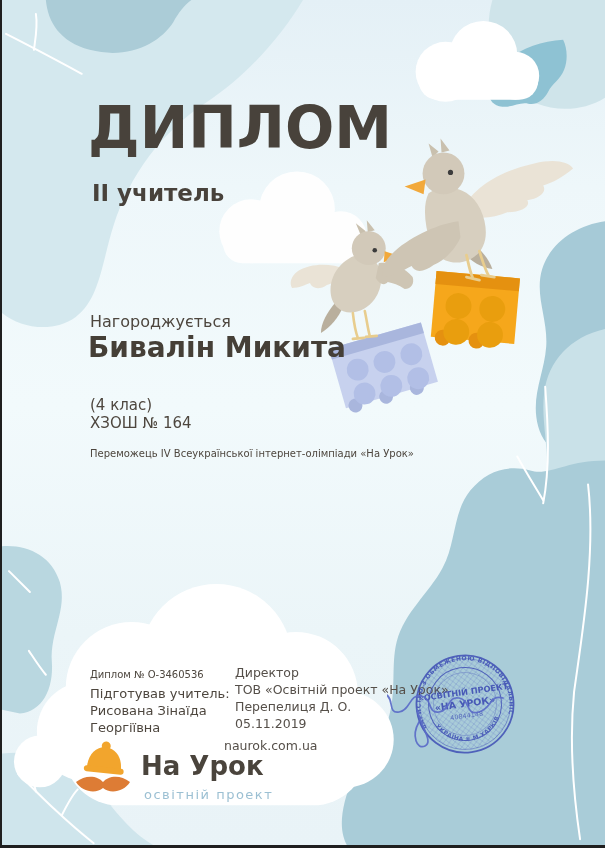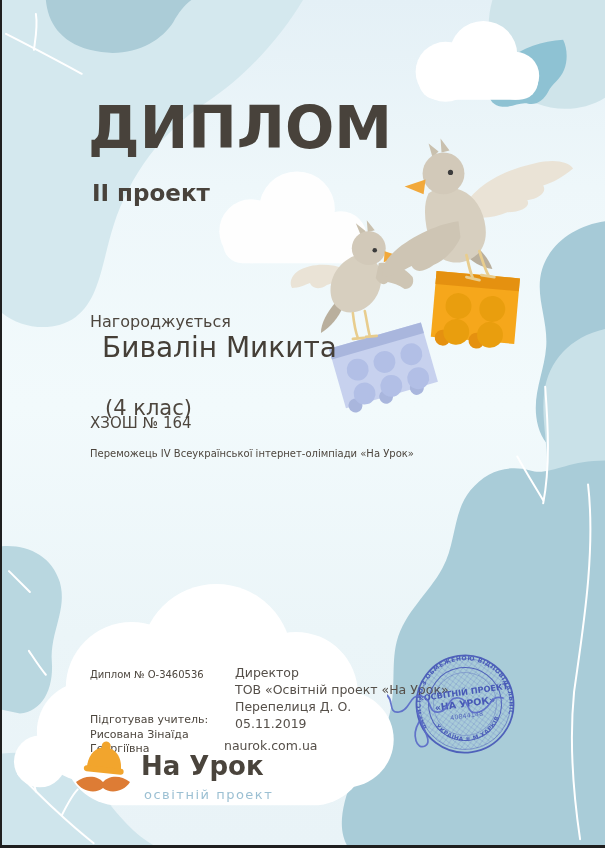--- a/index.html
+++ b/index.html
@@ -8,26 +8,26 @@
     font-family:"DejaVu Sans","Liberation Sans",sans-serif;
     background:linear-gradient(180deg,#e4f0f6 0%,#eef7fa 22%,#f2fafc 48%,#ebf5f8 75%,#e9f3f7 100%);
     border-left:2px solid #1f1f1f;border-bottom:3px solid #1f1f1f;
     box-sizing:border-box;
   }
   .decor{position:absolute;inset:0;z-index:1;}
   .txt{position:absolute;z-index:4;color:#4d463e;}
   .title{left:86px;top:94px;font-size:58px;font-weight:bold;color:#48423b;letter-spacing:0px;}
   .degree{left:90px;top:180px;font-size:23px;font-weight:bold;color:#48423b;}
   .intro{left:88px;top:312px;font-size:16px;}
-  .name{left:86px;top:331px;font-size:28px;font-weight:normal;color:#453f37;margin-left:14px;}
-  .grade{left:103px;top:396px;font-size:21px;}
+  .name{left:86px;top:331px;font-size:28px;font-weight:bold;color:#453f37;}
+  .grade{left:88px;top:396px;font-size:15px;}
   .school{left:88px;top:414px;font-size:15px;}
   .achv{left:88px;top:446px;font-size:10px;line-height:1.62;width:490px;}
   .f-left{left:88px;top:668px;font-size:10px;line-height:1.32;}
-  .f-teacher{left:88px;top:713px;font-size:11px;line-height:1.32;width:150px;}
+  .f-teacher{left:88px;top:685px;font-size:13px;line-height:1.32;width:150px;}
   .f-mid{left:233px;top:665px;font-size:12.5px;line-height:1.34;color:#554f49;}
   .f-date{left:233px;top:716px;font-size:12.5px;color:#554f49;}
   .f-site{left:222px;top:738px;font-size:12.5px;color:#554f49;}
   .brand{left:139px;top:751px;font-size:26px;font-weight:bold;color:#4a443c;z-index:4;}
   .tagline{left:142px;top:787px;font-size:13px;color:#9cc0d3;letter-spacing:1.5px;z-index:4;}
   .sealwrap{position:absolute;left:385px;top:630px;width:215px;height:195px;z-index:5;}
   .logoicon{position:absolute;left:70px;top:738px;width:66px;height:62px;z-index:4;}
 </style>
 </head>
 <body>
@@ -143,21 +143,21 @@
       <g stroke="#e8cd8e" stroke-width="2.8" fill="none" stroke-linecap="round">
         <path d="M466,256 C468,264 469,271 472,278"></path>
         <path d="M479,252 C482,261 484,269 488,276"></path>
         <path d="M466,278 l13,3"></path>
           <path d="M481,276 l13,2"></path>
       </g>
     </g>
   </svg>
 
   <div class="txt title">ДИПЛОМ</div>
-  <div class="txt degree">ІІ проект</div>
+  <div class="txt degree">ІІ учитель</div>
   <div class="txt intro">Нагороджується</div>
   <div class="txt name">Бивалін Микита</div>
   <div class="txt grade">(4 клас)</div>
   <div class="txt school">ХЗОШ № 164</div>
   <div class="txt achv">
     <div>Переможець IV Всеукраїнської інтернет-олімпіади «На Урок»</div>
   </div>
 
   <div class="txt f-left">Диплом № О-3460536</div>
   <div class="txt f-teacher">

